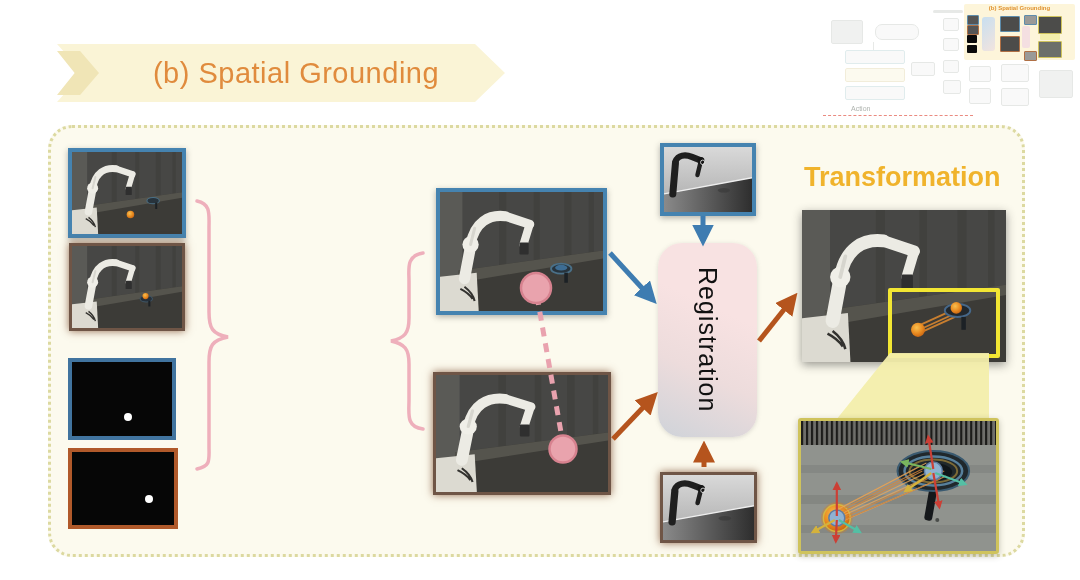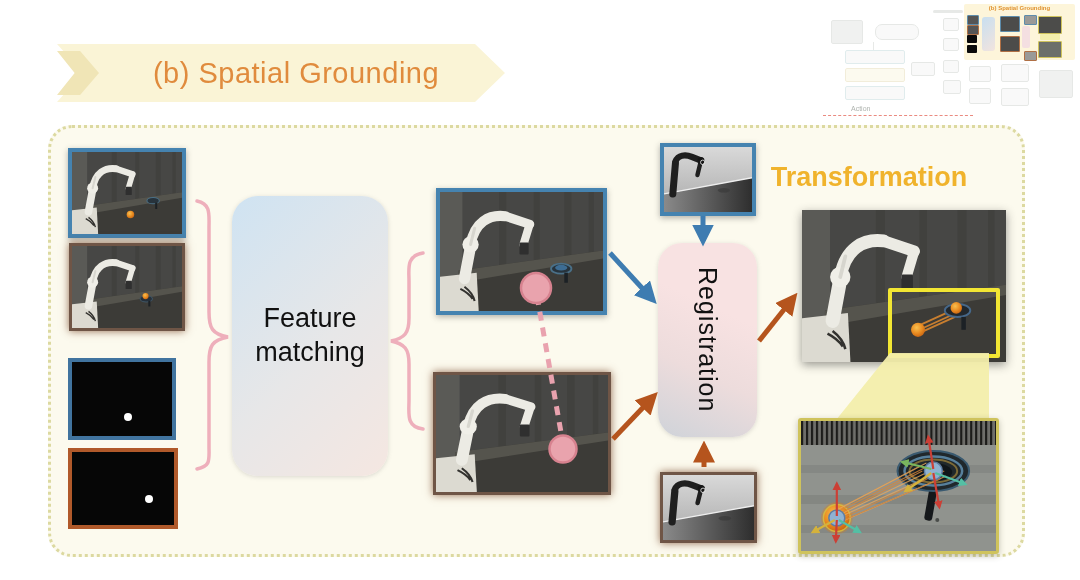--- a/index.html
+++ b/index.html
@@ -45,21 +45,21 @@
     font-size:27px;color:#111;line-height:1.25;box-shadow:0 1px 4px rgba(120,120,120,.25);}
   .fm-box span{display:block;width:120px;}
   .reg-box{position:absolute;left:658px;top:243px;width:99px;height:194px;border-radius:24px;
     background:linear-gradient(205deg,#f8e2e2 35%,#eddcdc 65%,#cfd3d9 100%);
     display:flex;align-items:center;justify-content:center;box-shadow:0 1px 4px rgba(120,120,120,.25);}
   .reg-text{writing-mode:vertical-rl;font-size:25px;color:#111;letter-spacing:1px;}
 
   
   .lbl-matching{position:absolute;left:433px;top:497px;width:176px;text-align:center;
     font-size:28px;color:#f2a6b4;}
-  .lbl-transformation{position:absolute;left:764px;top:162px;width:210px;text-align:center;
+  .lbl-transformation{position:absolute;left:804px;top:162px;width:210px;text-align:left;
     font-size:27px;font-weight:600;color:#f0b32c;}
 
   
   .overlay{position:absolute;inset:0;width:1080px;height:580px;pointer-events:none;z-index:6;}
   .ybox{position:absolute;left:86px;top:78px;width:104px;height:62px;border:4px solid #f2e633;border-radius:2px;}
   .detail-img{position:absolute;left:798px;top:418px;width:195px;height:130px;border:3px solid #cfc35c;
     border-radius:3px;overflow:hidden;z-index:7;background:#8e918c;box-shadow:0 2px 6px rgba(60,60,40,.3);}
   .detail-img svg{position:absolute;inset:0;width:100%;height:100%;}
 </style>
 </head>
@@ -184,23 +184,20 @@
       <rect x="111" y="79" width="3" height="8" fill="#1c2125"></rect>
     </svg>
   </div>
   <div class="mask-img mask-blue" style="left:68px;top:358px;width:100px;height:74px;">
     <div class="mask-dot" style="left:56%;top:74%;"></div>
   </div>
   <div class="mask-img mask-orange" style="left:68px;top:448px;width:102px;height:73px;">
     <div class="mask-dot" style="left:75%;top:64%;"></div>
   </div>
 
-  <div class="fm-box">
-    <span>Feature matching</span>
-  </div>
 
   <div class="photo blue-frame" style="left:436px;top:188px;width:163px;height:119px;">
     <svg viewBox="0 0 160 118" preserveAspectRatio="none">
       <use href="#sym-scene"></use>
       <ellipse cx="119" cy="76" rx="10" ry="5" fill="#27333c" stroke="#4a7088" stroke-width="1.8"></ellipse>
       <ellipse cx="119" cy="75" rx="6" ry="2.8" fill="#3d6d94"></ellipse>
       <rect x="122" y="80" width="3.5" height="10" fill="#1c2125"></rect>
     </svg>
   </div>
   <div class="photo brown-frame" style="left:433px;top:372px;width:172px;height:117px;">

